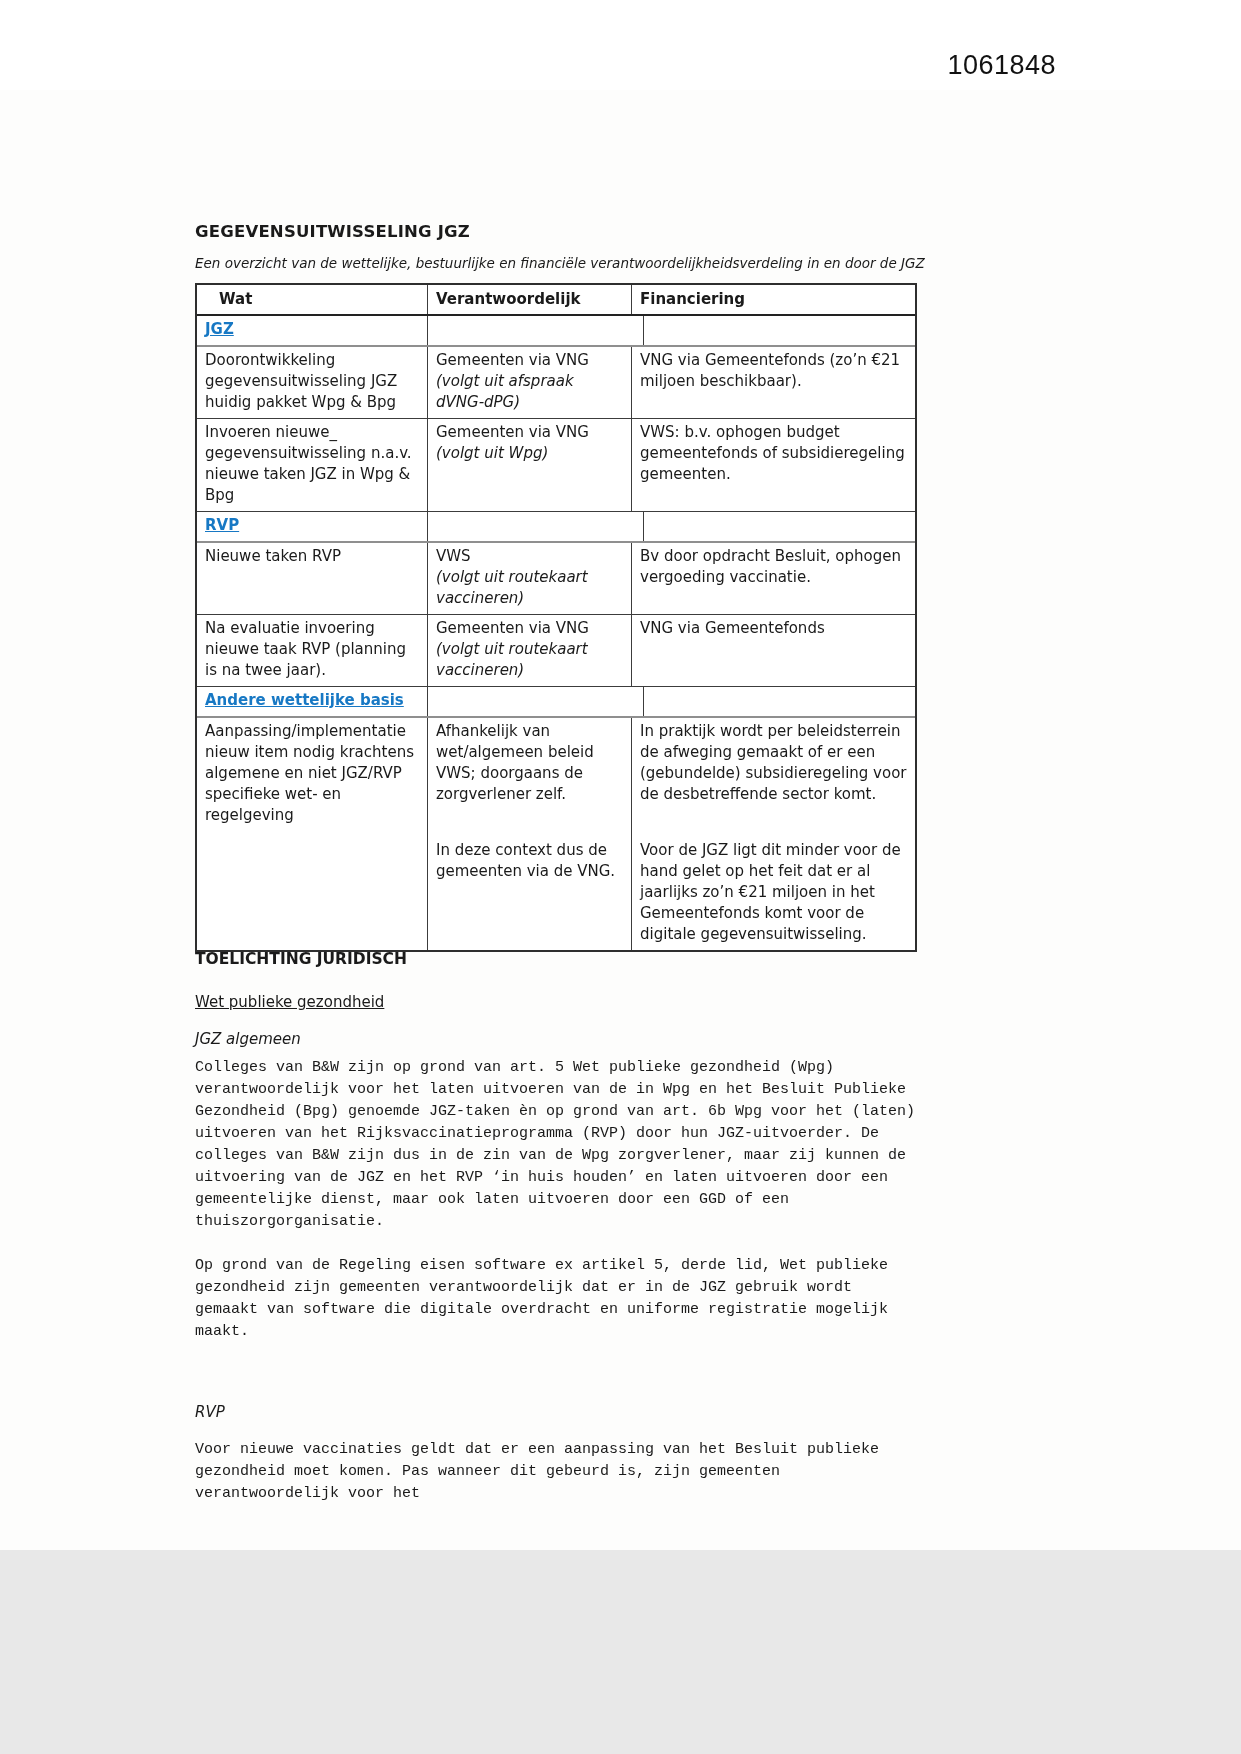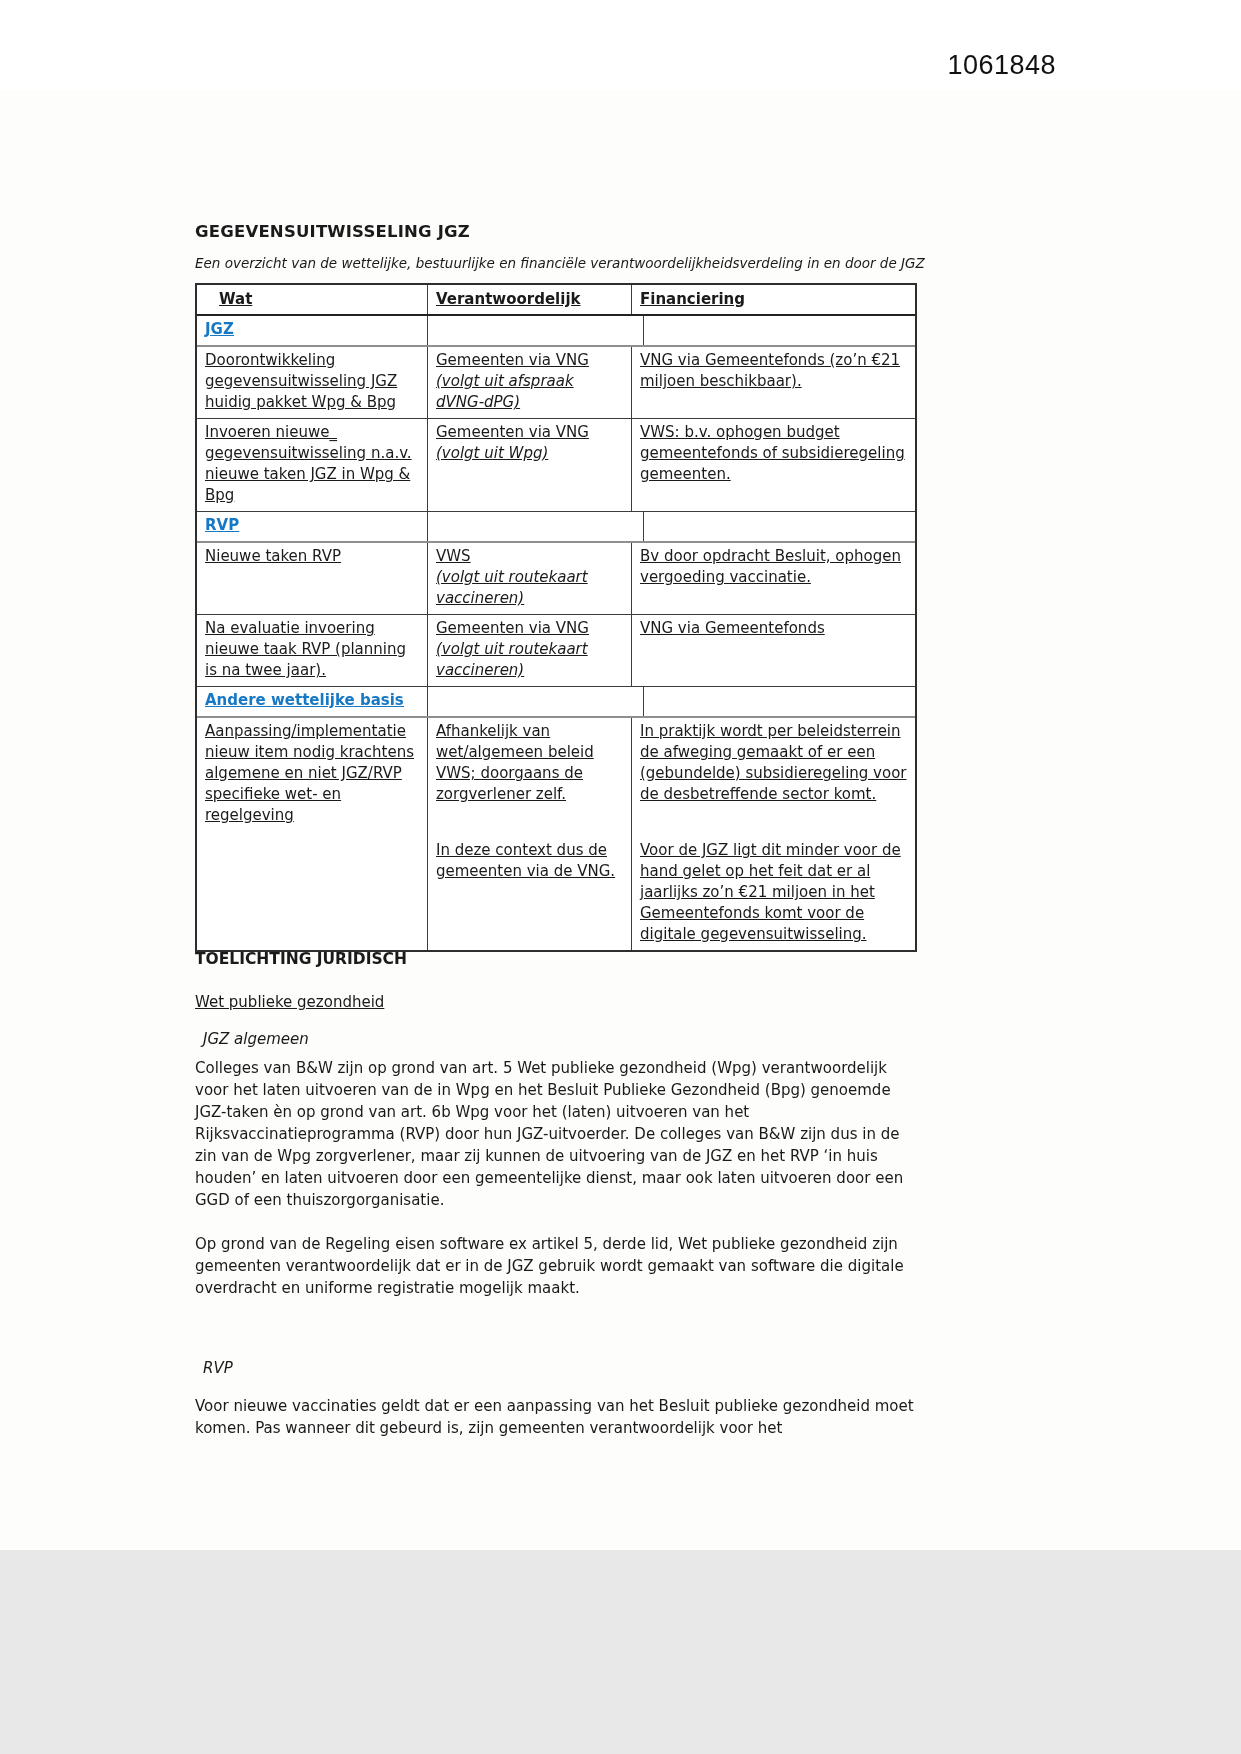--- a/index.html
+++ b/index.html
@@ -26,21 +26,20 @@
     position:absolute;left:195px;top:255px;width:740px;
     font-size:13.5px;font-style:italic;
   }
   
   .tbl{
     position:absolute;left:195px;top:283px;width:722px;
     border:2px solid #2e2e2e;
     background:#fff;
     font-size:15px;line-height:21px;
     box-sizing:border-box;
-    text-decoration:underline;
   }
   .trow{display:flex;border-bottom:1px solid #3c3c3c;}
   .trow:last-child{border-bottom:none;}
   .trow.head{border-bottom:2px solid #222;}
   .trow.section{border-bottom:2px solid #8f8f8f;gap:12px;}
   .c1,.c2,.c3{padding:3px 8px 5px 8px;box-sizing:border-box;}
   .c1{width:231px;border-right:1px solid #3c3c3c;}
   .c2{width:204px;border-right:1px solid #3c3c3c;}
   .c3{flex:1;}
   .trow.head .c1,.trow.head .c2,.trow.head .c3{font-weight:bold;padding-top:4px;padding-bottom:4px;}
@@ -48,22 +47,22 @@
   .section-label{color:#1778c4;font-weight:bold;text-decoration:underline;}
   .note{font-style:italic;}
   .pgap{margin-top:35px;}
   
   .toelichting{
     position:absolute;left:195px;top:948px;width:726px;
     font-size:15px;line-height:22px;
   }
   .toelichting .h-bold{font-weight:bold;font-size:15.5px;margin:0 0 21px 0;}
   .toelichting .h-underline{text-decoration:underline;margin:16px 0 15px 0;}
-  .toelichting .h-italic{font-style:italic;margin:0 0 7px 8px;}
-  .toelichting p{margin:0 0 22px 0;}
+  .toelichting .h-italic{font-style:italic;margin:0 0 7px 0;}
+  .toelichting p{margin:0 0 22px 0;font-family:Liberation Mono, monospace;}
   .toelichting .sp-before{margin-top:58px;}
   .toelichting .sp-small{margin-bottom:16px;}
 </style>
 </head>
 <body>
 
 <div class="page">
   <div class="scanband"></div>
 
   <div class="pagenum">1061848</div>

